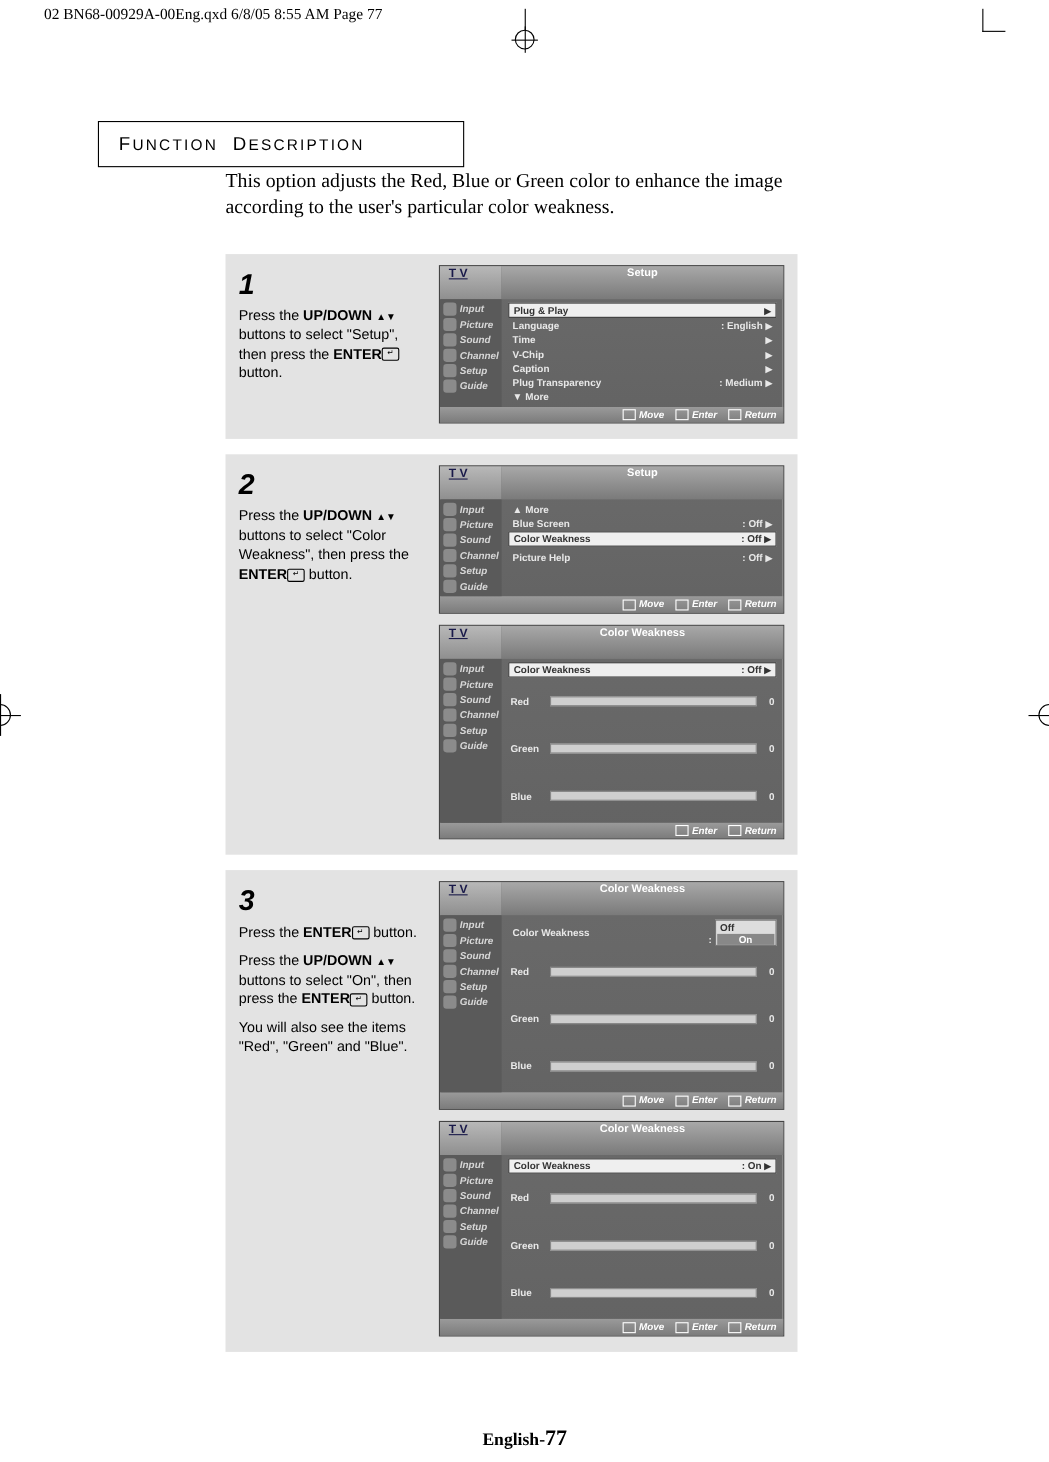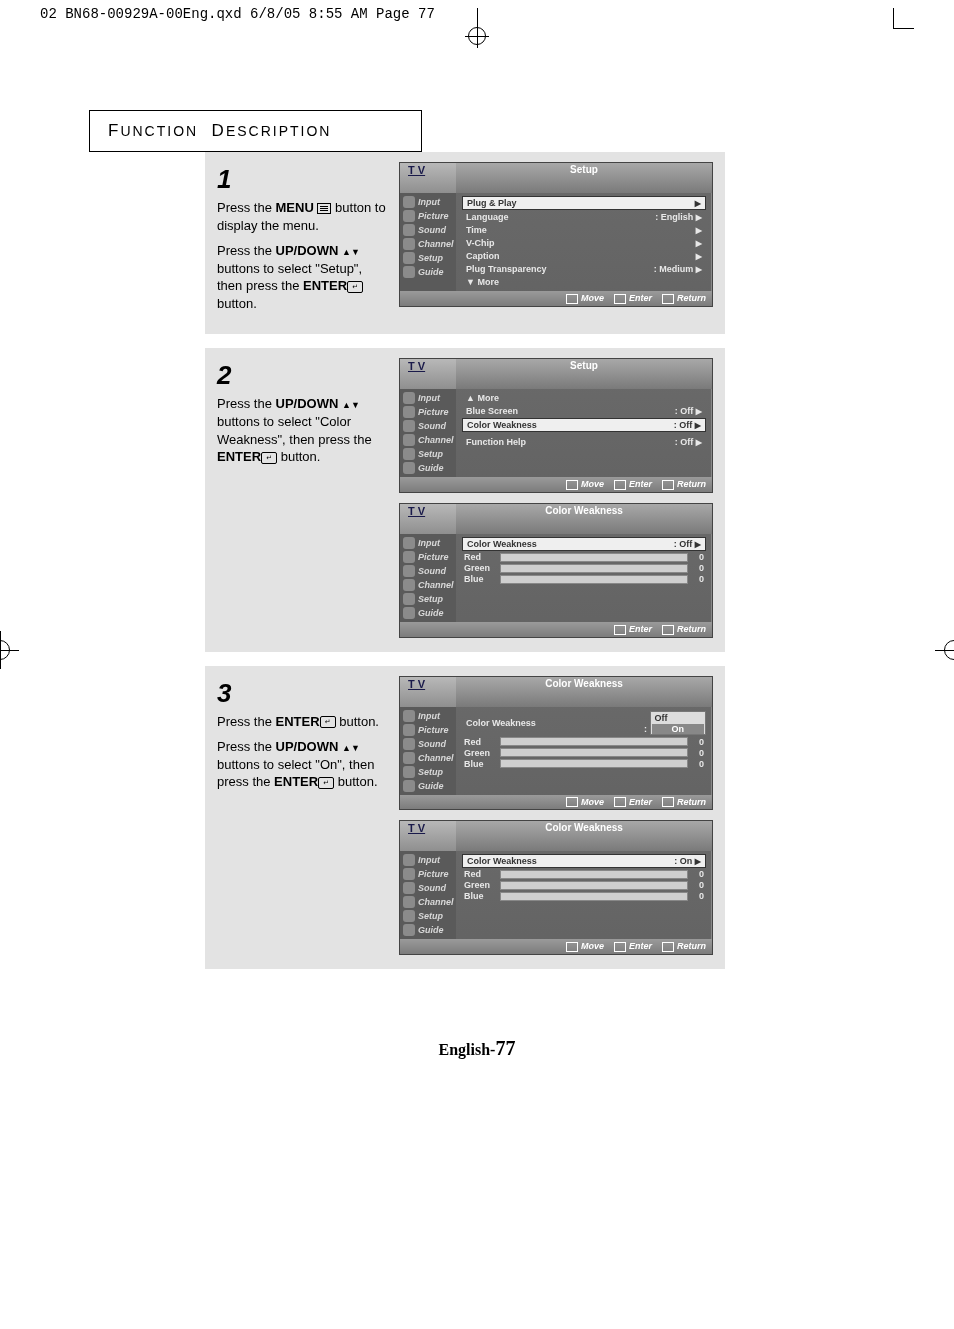--- a/index.html
+++ b/index.html
@@ -4,21 +4,21 @@
 <style>
   body {
     margin: 0;
     padding: 0;
     background: #fff;
     font-family: Arial, Helvetica, sans-serif;
     color: #000;
     width: 954px;
   }
   .print-header {
-    font-family: Liberation Mono, monospace;
+    font-family: Liberation Serif, serif;
     font-size: 14px;
     padding: 6px 40px 0 40px;
   }
   .crop-marks-top {
     position: relative;
     height: 28px;
   }
   .crop-center-top {
     position: absolute;
     left: 50%;
@@ -141,21 +141,21 @@
     display:flex; justify-content:space-between; align-items:center;
     font-size:9px; color:#e8e8e8; padding:1px 4px; margin-bottom:1px;
     font-weight:bold;
     gap:11px;
   }
   .osd-row .arrow { font-size:8px; }
   .osd-row.selected {
     background:#efefef; color:#333; border:1px solid #333;
   }
   .osd-slider-row {
-    display:flex; align-items:center; gap:4px; font-size:9px; color:#e8e8e8; font-weight:bold; padding:0 2px; margin:1px 0;
+    display:flex; align-items:center; gap:4px; font-size:9px; color:#e8e8e8; font-weight:bold; padding:16px 2px; margin:1px 0;
   }
   .osd-slider-row .lbl{ width:32px; }
   .osd-slider-row .bar{ flex:1; height:7px; background:#cfcfcf; border:1px solid #888; }
   .osd-slider-row .val{ width:12px; text-align:right; }
   .osd-dropdown {
     background:#ddd; color:#333; border:1px solid #777; padding:1px 4px; font-size:9px; font-weight:bold;
     display:inline-block; min-width:40px;
   }
   .osd-footer {
     background:linear-gradient(#9a9a9a,#7c7c7c);
@@ -197,27 +197,27 @@
     </div>
   <div class="side-crop-right">
       <div class="c"></div>
     </div>
 
   <div class="section-tab">
     F<span style="font-size:14px">UNCTION</span>&nbsp;&nbsp;D<span style="font-size:14px">ESCRIPTION</span>
   </div>
 
 
+  <p class="intro">This option adjusts the Red, Blue or Green color to enhance the image according to the user's particular color weakness.</p>
 
   <div class="steps">
 
     <div class="step">
       <div class="step-text">
         <div class="step-num">1</div>
-        <p><span>Press the </span><span class="bold">MENU</span> <span class="menu-ico"></span> <span> button to display the menu.</span></p>
         <p><span>Press the </span><span class="bold">UP/DOWN</span> <span class="tri-up"></span><span class="tri-down"></span> <span> buttons to select "Setup", then press the </span><span class="bold">ENTER</span><span class="enter-ico">↵</span> <span> button.</span></p>
       </div>
       <div class="screens">
         <div class="osd">
           <div class="osd-header">
               <div class="osd-tv">T V</div>
               <div class="osd-title">Setup</div>
             </div>
           <div class="osd-body">
             <div class="osd-side" id="side1">
@@ -335,21 +335,21 @@
                 </div>
                 <div class="osd-row selected">
                   <span>Color Weakness</span>
                   <span>: Off <span class="arrow">▶</span></span>
                 </div>
                 <div class="osd-row">
                   <span></span>
                   <span> <span class="arrow"></span></span>
                 </div>
                 <div class="osd-row">
-                  <span>Function Help</span>
+                  <span>Picture Help</span>
                   <span>: Off <span class="arrow">▶</span></span>
                 </div>
               </div>
           </div>
           <div class="osd-footer">
               <span>Move</span>
               <span>Enter</span>
               <span>Return</span>
             </div>
         </div>
@@ -415,20 +415,21 @@
             </div>
         </div>
       </div>
     </div>
 
     <div class="step">
       <div class="step-text">
         <div class="step-num">3</div>
         <p><span>Press the </span><span class="bold">ENTER</span><span class="enter-ico">↵</span> <span> button.</span></p>
         <p><span>Press the </span><span class="bold">UP/DOWN</span> <span class="tri-up"></span><span class="tri-down"></span> <span> buttons to select "On", then press the </span><span class="bold">ENTER</span><span class="enter-ico">↵</span> <span>  button.</span></p>
+        <p>You will also see the items "Red", "Green" and "Blue".</p>
       </div>
       <div class="screens">
         <div class="osd">
           <div class="osd-header">
               <div class="osd-tv">T V</div>
               <div class="osd-title">Color Weakness</div>
             </div>
           <div class="osd-body">
             <div class="osd-side" id="side3a">
                 <div class="osd-side-item">

